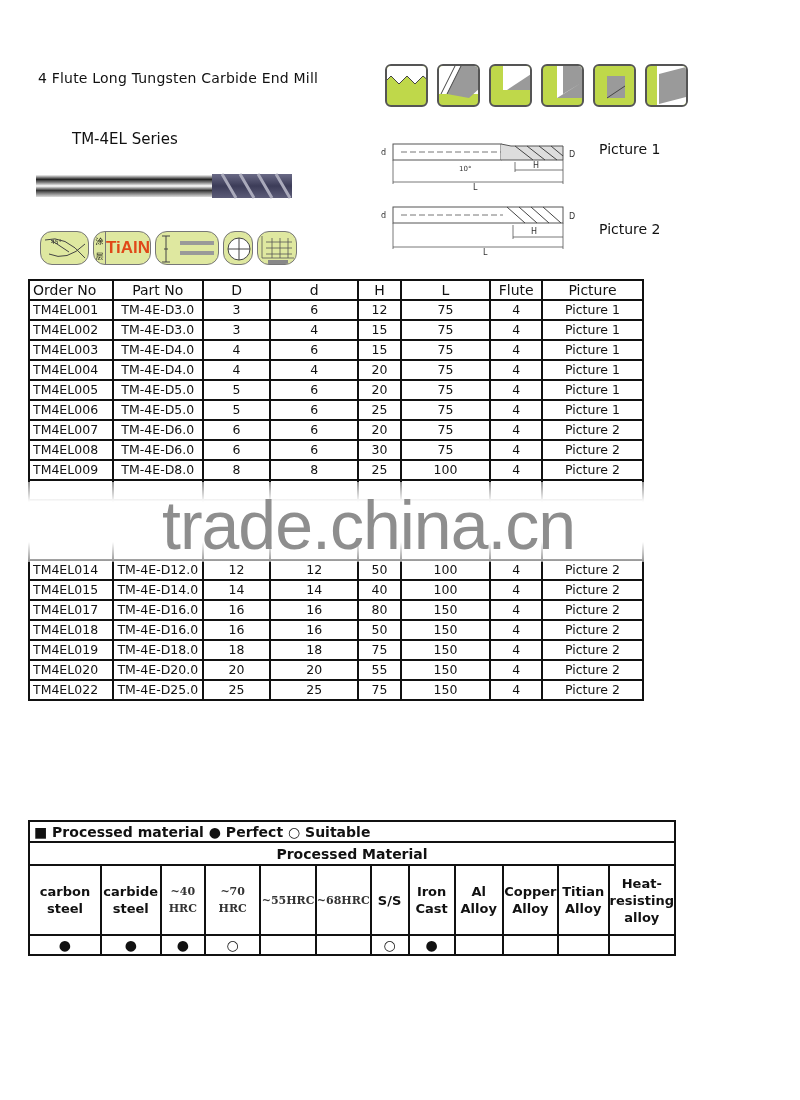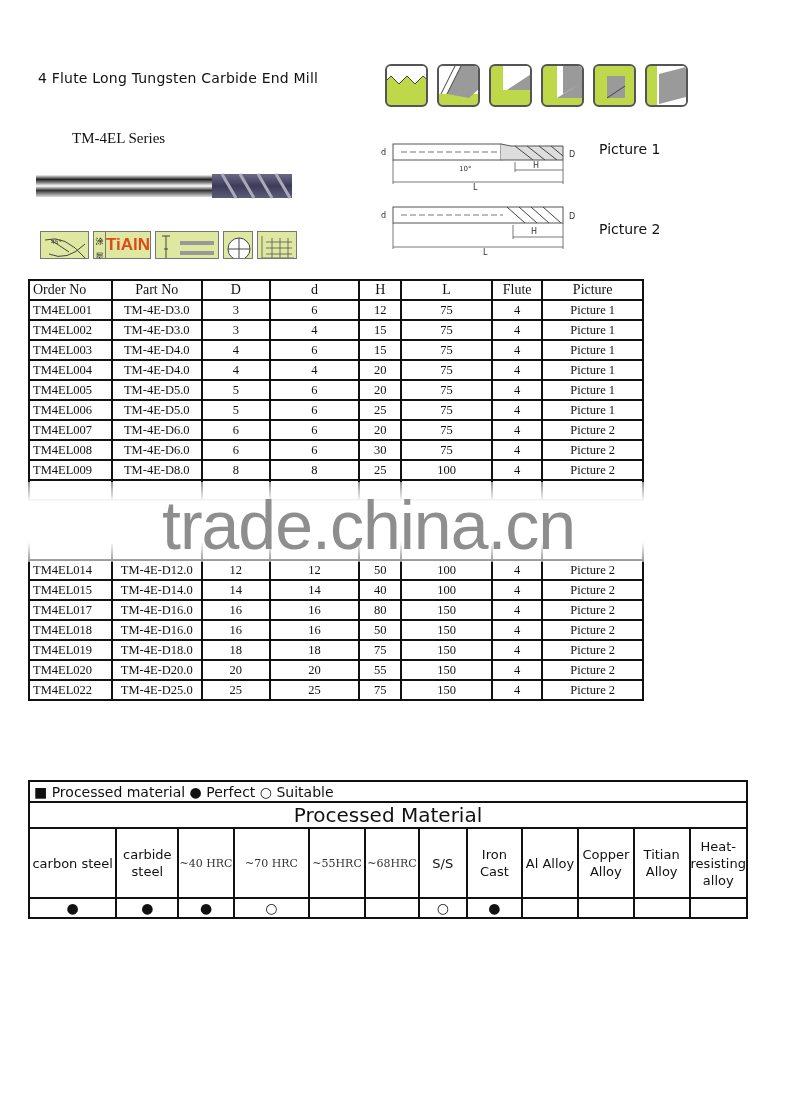--- a/index.html
+++ b/index.html
@@ -1,57 +1,57 @@
 <!DOCTYPE html>
 <html><head>
 <meta charset="utf-8">
 <style>
   * { box-sizing: border-box; margin: 0; padding: 0; }
   html, body { width: 800px; height: 1100px; background: #ffffff; overflow: hidden; }
   body { position: relative; font-family: "DejaVu Sans", sans-serif; color: #111; }
 
   .title { position: absolute; left: 38px; top: 70px; font-size: 14px; letter-spacing: 0.2px; }
-  .series { position: absolute; left: 72px; top: 130px; font-size: 15px; font-family: Liberation Serif, serif; }
+  .series { position: absolute; left: 72px; top: 130px; font-size: 15px; }
 
   .tool-photo { position: absolute; left: 36px; top: 171px; width: 258px; height: 30px; }
 
   .feature-icons { position: absolute; left: 40px; top: 231px; display: flex; gap: 4px; }
-  .ficon { height: 28px; background: #dfe8a0; border: 1px solid #777; border-radius: 0; position: relative; overflow: hidden; }
+  .ficon { height: 34px; background: #dfe8a0; border: 1px solid #777; border-radius: 12px; position: relative; overflow: hidden; }
   .ficon.angle { width: 49px; }
   .ficon.coat { width: 58px; display: flex; }
   .ficon.coat .cn { width: 14px; border-right: 1px solid #777; font-size: 8px; line-height: 15px; text-align: center; padding-top: 2px; }
   .ficon.coat .tx { flex: 1; color: #e04818; font-weight: bold; font-family: "Liberation Sans", sans-serif; font-size: 17px; display: flex; align-items: center; justify-content: center; }
   .ficon.tol { width: 64px; }
   .ficon.cross { width: 30px; }
   .ficon.graph { width: 40px; }
 
   .app-icons { position: absolute; left: 385px; top: 64px; display: flex; gap: 9px; }
   .aicon { width: 43px; height: 43px; border: 2px solid #555; border-radius: 6px; background: #bfd84a; overflow: hidden; position: relative; }
 
   .diagram { position: absolute; left: 373px; width: 215px; height: 60px; }
   .diagram.d1 { top: 138px; }
   .diagram.d2 { top: 203px; }
   .pic-label { position: absolute; left: 599px; font-size: 14px; }
   .pic-label.p1 { top: 141px; }
   .pic-label.p2 { top: 221px; }
 
   table { border-collapse: collapse; }
-  .spec { position: absolute; left: 28px; top: 279px; width: 616px; font-family: Liberation Serif, serif; }
+  .spec { position: absolute; left: 28px; top: 279px; width: 616px; }
   .spec th, .spec td { border: 2px solid #111; height: 20px; font-size: 12.5px; text-align: center; font-weight: normal; line-height: 16px; padding: 0; }
   .spec th { font-size: 14px; }
   .spec td.l, .spec th.l { text-align: left; padding-left: 3px; }
 
   .watermark-band { position: absolute; left: 0; top: 482px; width: 800px; height: 80px;
      background: linear-gradient(to bottom, rgba(255,255,255,0.55), #ffffff 25%, #ffffff 75%, rgba(255,255,255,0.55)); }
   .watermark { position: absolute; left: 162px; top: 486px; font-family: "Liberation Sans", sans-serif; font-size: 68px; color: #8e8e8e; letter-spacing: -1px; }
 
-  .mat { position: absolute; left: 28px; top: 780px; width: 720px; }
+  .mat { position: absolute; left: 28px; top: 820px; width: 648px; font-weight: bold; }
   .mat td { border: 2px solid #111; text-align: center; font-size: 13px; padding: 0; }
   .mat .legend-row td { text-align: left; padding-left: 4px; height: 21px; font-size: 14px; }
-  .mat .head-row td { height: 23px; font-size: 20px; }
+  .mat .head-row td { height: 23px; font-size: 14px; }
   .mat .names td { height: 70px; line-height: 17px; }
   .mat .names td.hrc { font-family: "DejaVu Serif", serif; font-size: 11px; color: #333; }
   .mat .marks td { height: 20px; font-size: 14px; }
 </style>
 </head>
 <body>
 
 <div class="title">4 Flute Long Tungsten Carbide End Mill</div>
 <div class="series">TM-4EL  Series</div>
 

